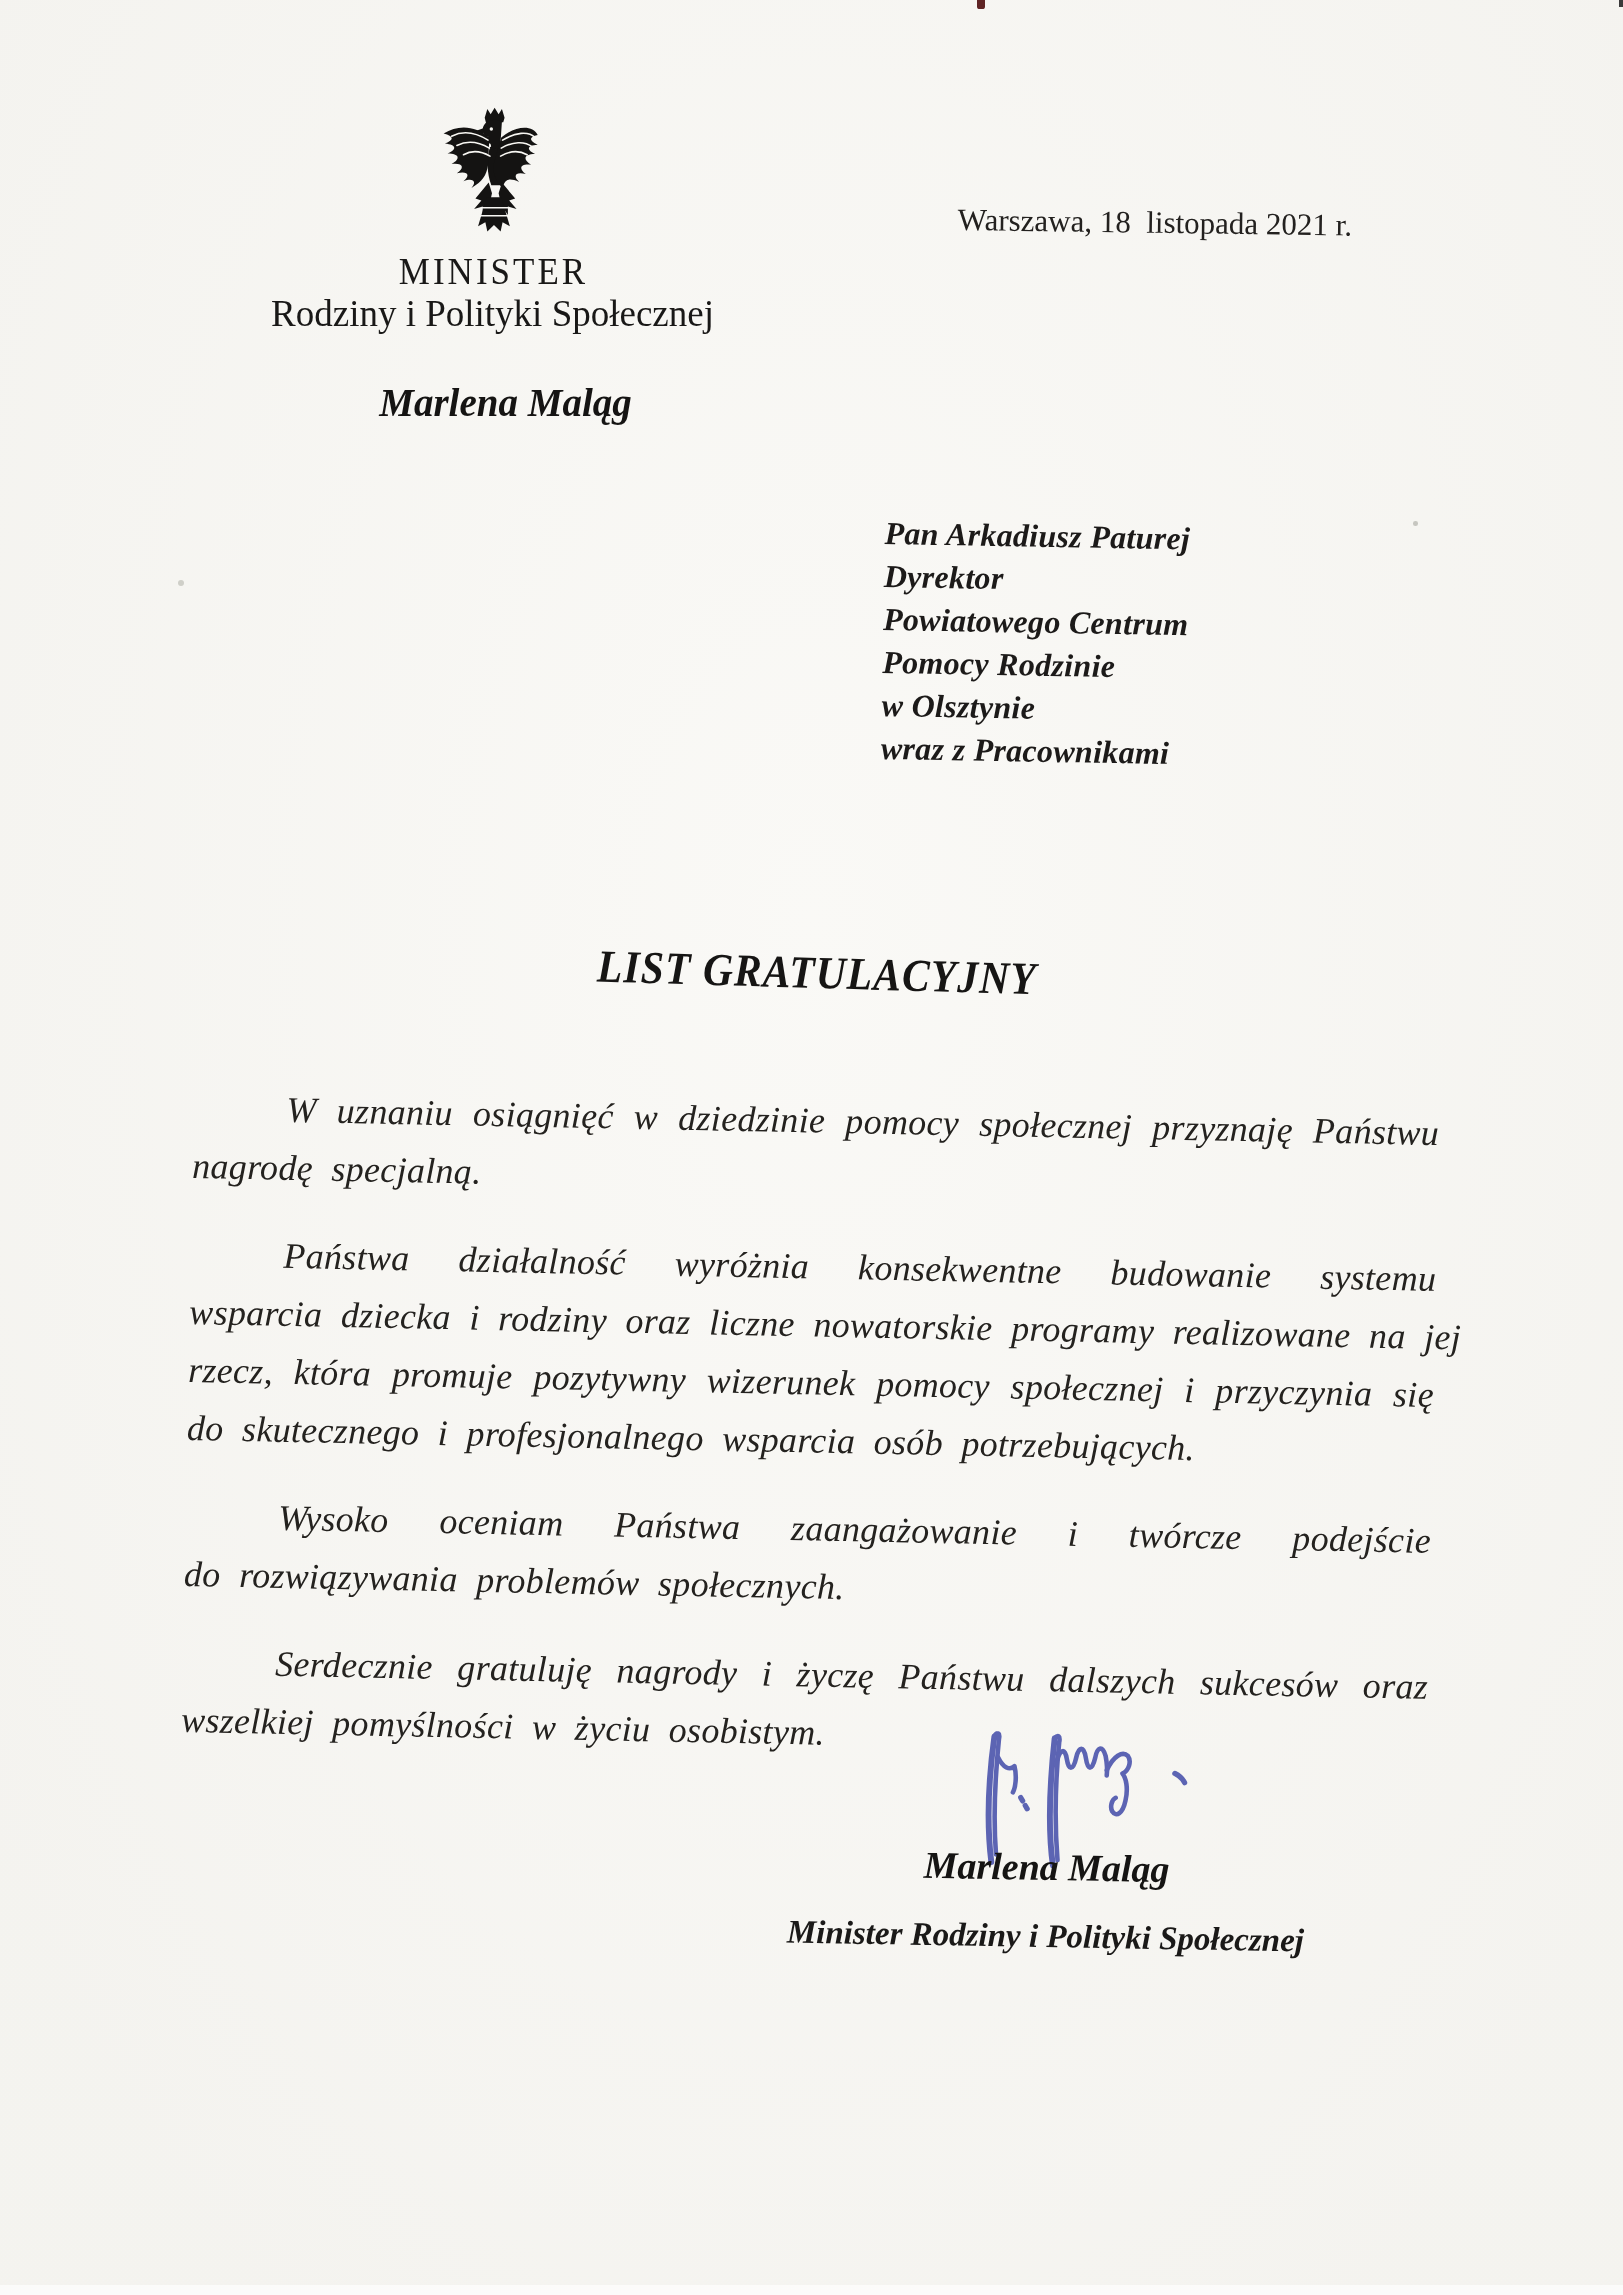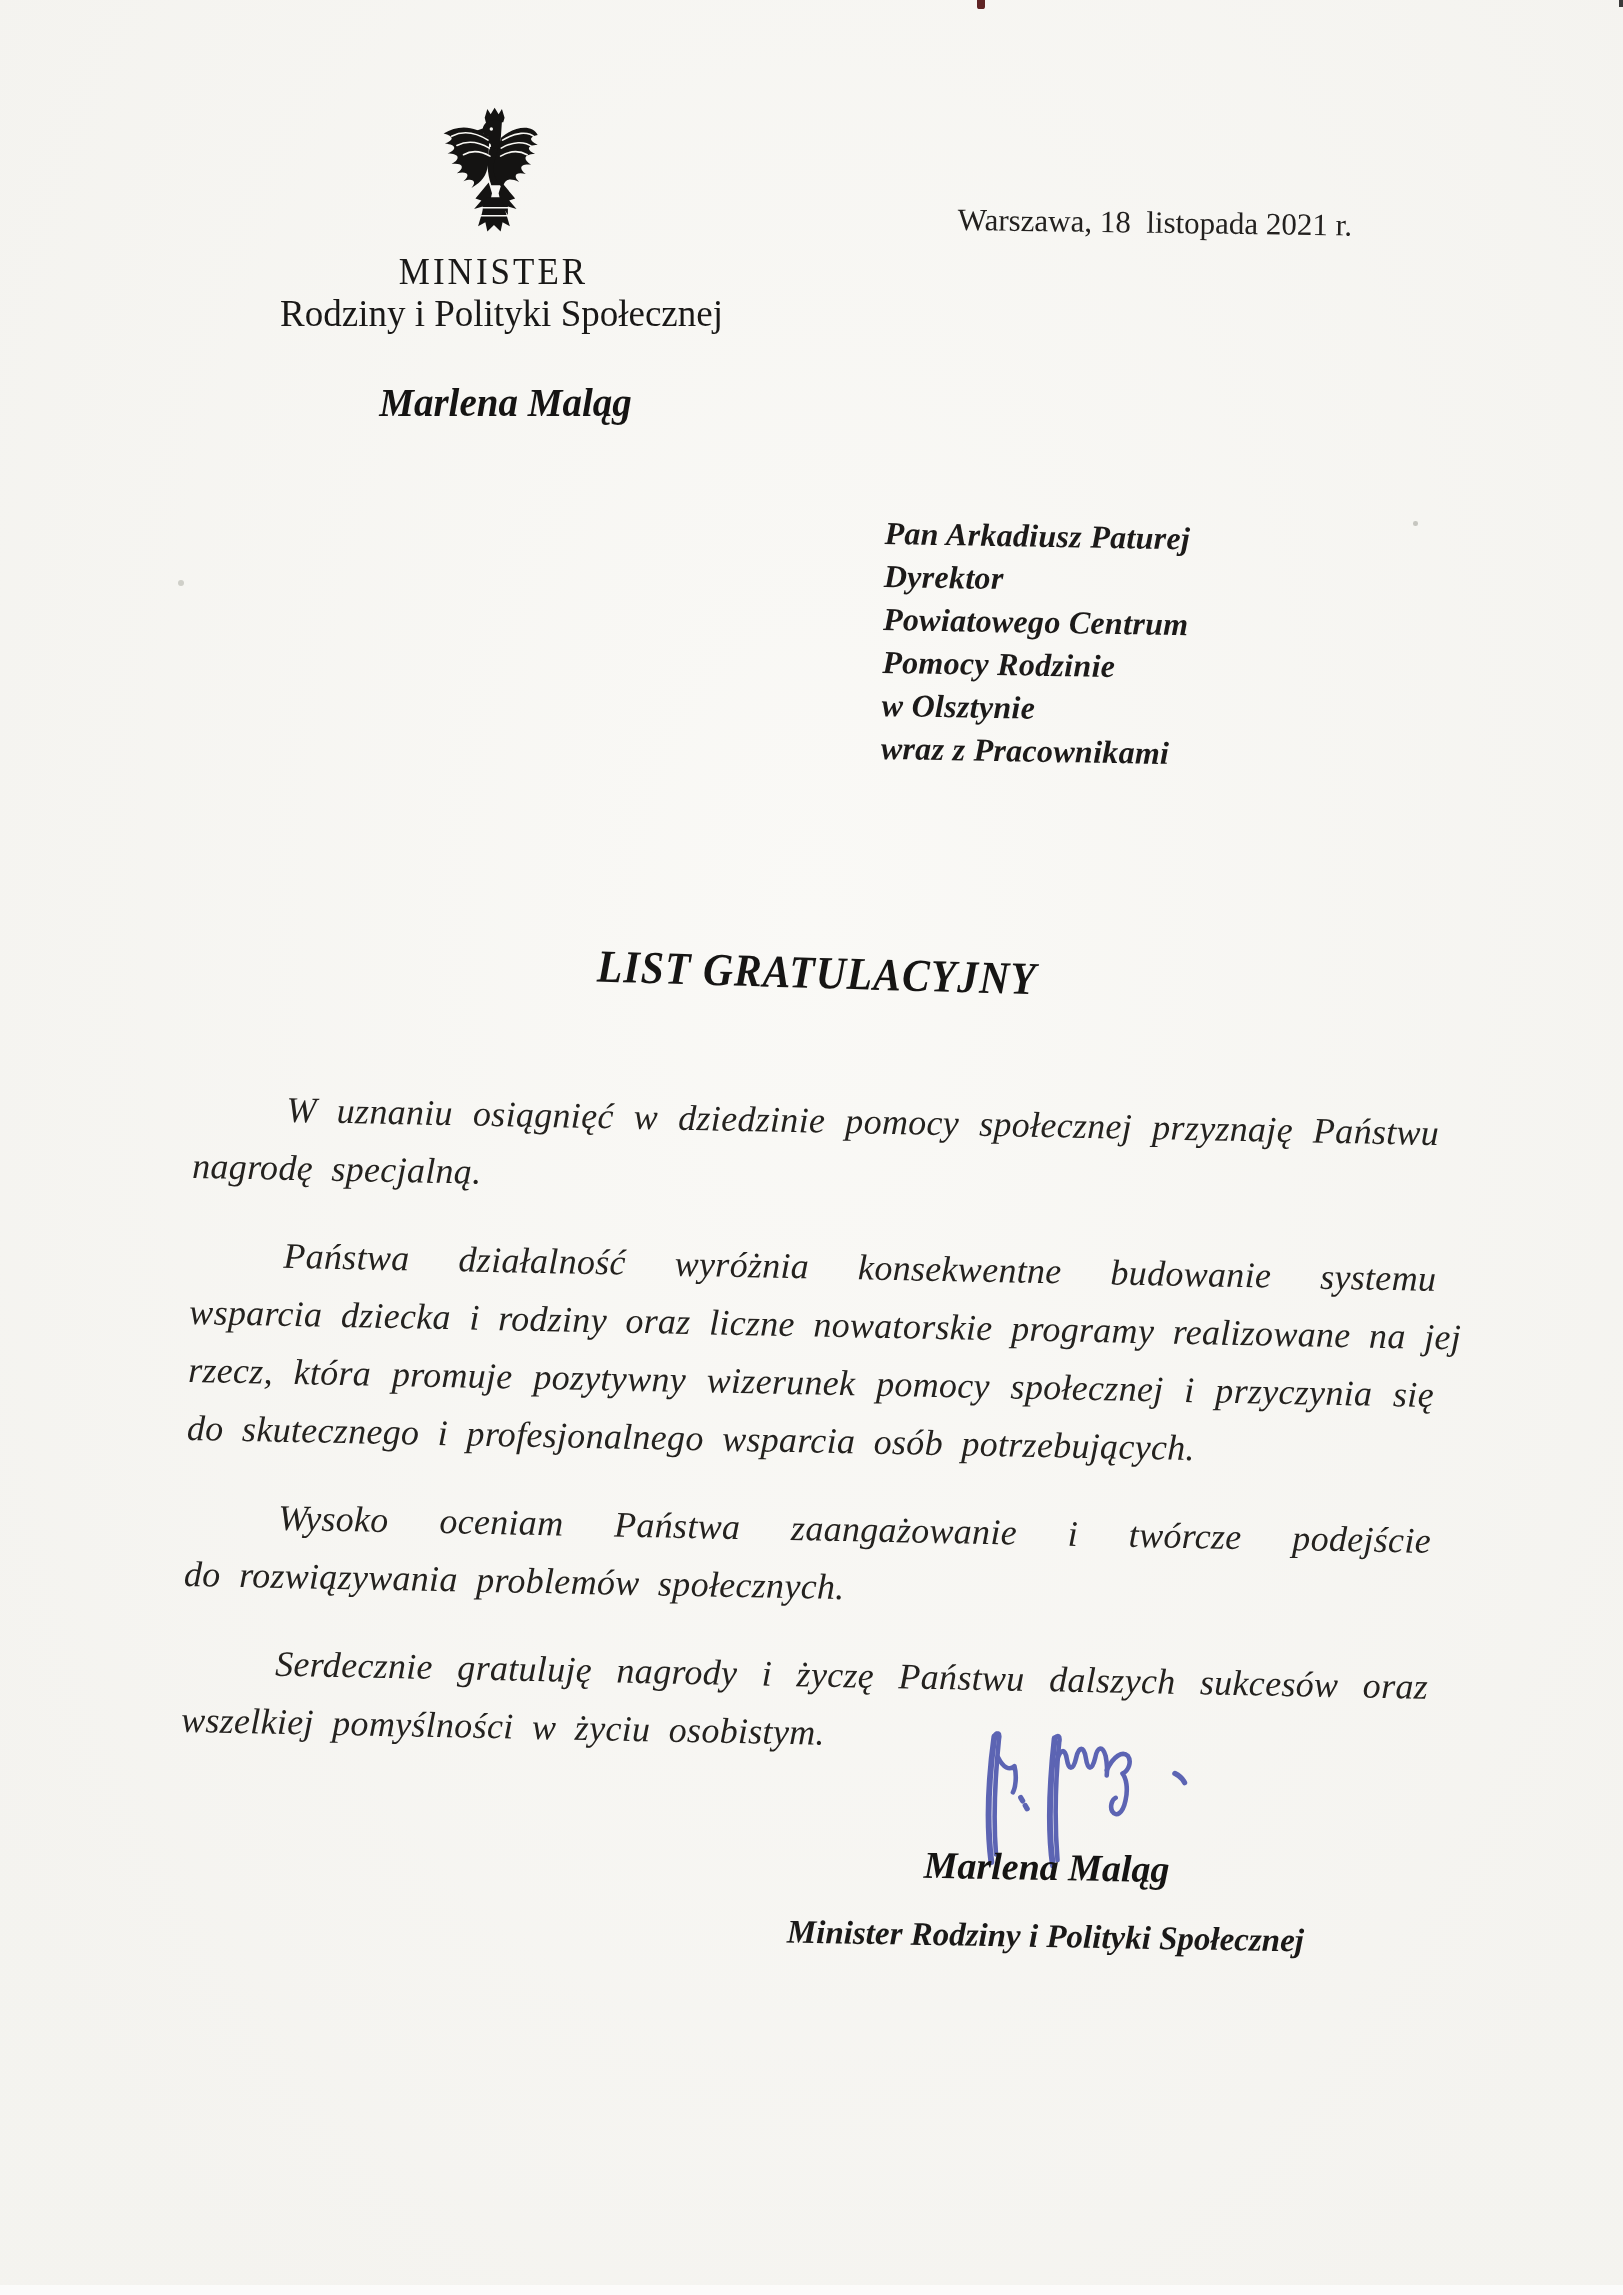--- a/index.html
+++ b/index.html
@@ -30,21 +30,21 @@
     width: 106px; height: 126px;
   }
   .minister-title {
     position: absolute; left: 297px; top: 249px; width: 393px;
     text-align: center;
     font-size: 38px; letter-spacing: 3.3px;
     transform: scaleX(0.92);
     color: #191817;
   }
   .ministry-name {
-    position: absolute; left: 194px; top: 292px; width: 615px;
+    position: absolute; left: 185px; top: 292px; width: 615px;
     text-align: center;
     font-size: 37px;
     color: #191817;
   }
   .header-minister-name {
     position: absolute; left: 309px; top: 380px; width: 393px;
     text-align: center;
     font-size: 39px; font-weight: bold; font-style: italic;
     color: #151413;
   }

